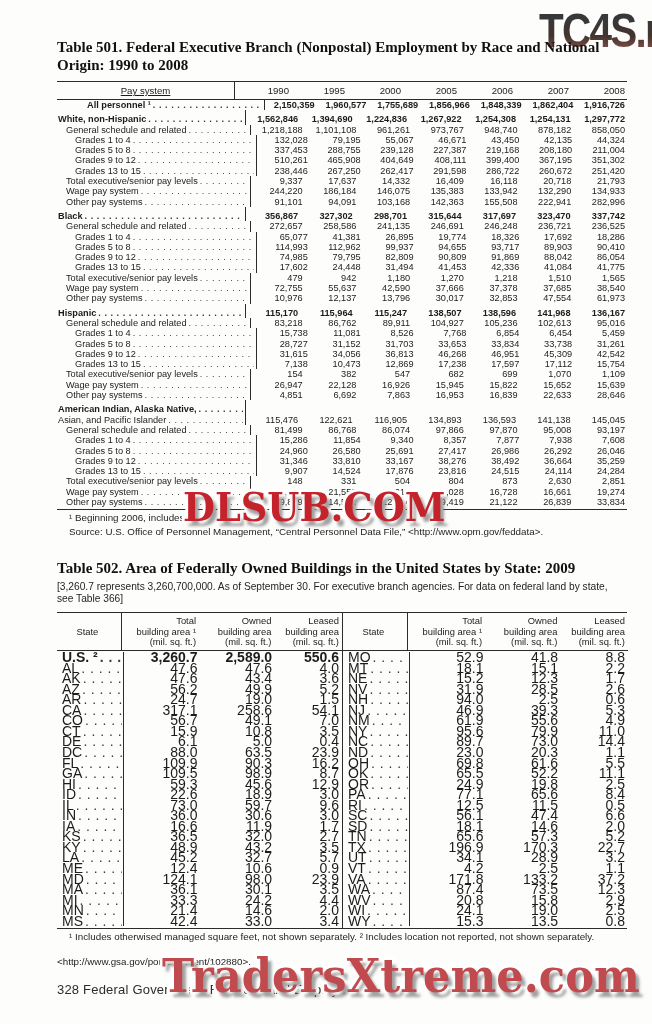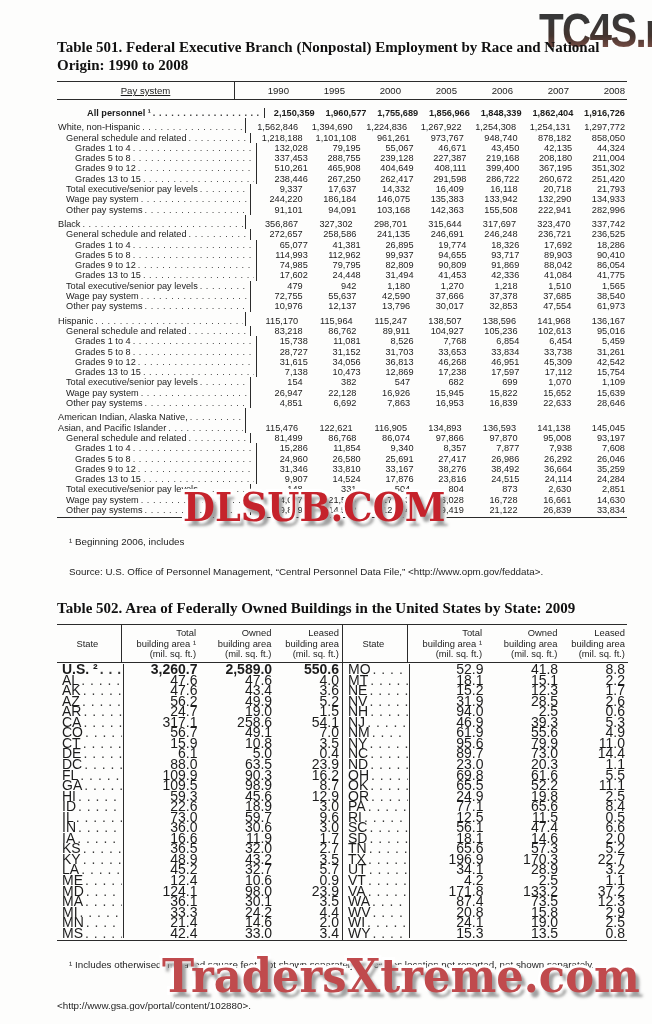--- a/index.html
+++ b/index.html
@@ -15,32 +15,32 @@
   
   .stat-table{margin-top:7px;border-top:1.5px solid #2b2b2b;border-bottom:1.5px solid #2b2b2b;}
   .row{display:flex;line-height:10.3px;font-size:9.2px;}
   .cell{white-space:nowrap;}
   .bold{font-weight:bold;}
 
   
   .t1-head{display:flex;border-bottom:1px solid #2b2b2b;font-size:9.6px;}
   .t1-head .paysys{width:192px;border-right:1px solid #2b2b2b;text-align:center;padding:3px 0 3px 0;text-decoration:underline;}
   .t1-head .yr{width:54px;text-align:right;padding:3px 2px 3px 0;}
-  .t1-body{padding-bottom:2px;margin-top:8px;}
+  .t1-body{padding-bottom:2px;}
   .t1-row .lbl{width:190px;border-right:1px solid #2b2b2b;display:flex;overflow:hidden;padding-right:2px;}
   .t1-row .num{width:54px;text-align:right;padding-right:2px;}
-  .t1-row.gap > *{padding-top:4px;}
+  .t1-row.gap > *{padding-top:4px;font-weight:bold;}
   .lbl .txt{white-space:nowrap;}
   .lbl .dots{flex:1;overflow:hidden;white-space:nowrap;color:#3a3a3a;letter-spacing:.5px;padding-left:2px;}
   .i0{padding-left:1px;}
   .i1{padding-left:9px;}
   .i2{padding-left:18px;}
   .iap{padding-left:30px;}
 
-  .footnote,.source{font-size:9.8px;line-height:11.5px;color:#242424;margin-top:18px;}
+  .footnote,.source{font-size:9.8px;line-height:11.5px;color:#242424;margin-top:2px;}
   .footnote .ind,.source .ind{padding-left:12px;}
 
   
   .t2-wrap{display:flex;margin-top:7px;border-top:1.5px solid #2b2b2b;border-bottom:1.5px solid #2b2b2b;}
   .t2-half{width:285px;}
   .t2-half.left{border-right:1px solid #2b2b2b;}
   .t2-head{display:flex;border-bottom:1px solid #2b2b2b;font-size:9.4px;line-height:10.6px;}
   .t2-head .hc{white-space:pre-line;text-align:right;padding:3px 3px 2px 0;}
   .t2-head .hc.state{width:62px;border-right:1px solid #2b2b2b;text-align:left;display:flex;align-items:center;justify-content:center;white-space:normal;}
   .t2-head .hc.c1{width:76px;}
@@ -567,21 +567,21 @@
             <div class="cell lbl i1">
               <span class="txt">Wage pay system</span>
               <span class="dots">. . . . . . . . . . . . . . . . . . . . . . . . . . . . . . . . . . . . . . . . . . . . . . . . . . . . . . . . . . . . . . . . . . . . . . . . . . . . . . . . . . . . . . . . . . </span>
             </div>
             <div class="cell num">24,037</div>
             <div class="cell num">21,559</div>
             <div class="cell num">17,613</div>
             <div class="cell num">16,028</div>
             <div class="cell num">16,728</div>
             <div class="cell num">16,661</div>
-            <div class="cell num">14,630</div>
+            <div class="cell num">19,274</div>
           </div>
           <div class="t1-row row">
             <div class="cell lbl i1">
               <span class="txt">Other pay systems</span>
               <span class="dots">. . . . . . . . . . . . . . . . . . . . . . . . . . . . . . . . . . . . . . . . . . . . . . . . . . . . . . . . . . . . . . . . . . . . . . . . . . . . . . . . . . . . . . . . . . </span>
             </div>
             <div class="cell num">9,829</div>
             <div class="cell num">14,562</div>
             <div class="cell num">12,814</div>
             <div class="cell num">19,419</div>
@@ -593,20 +593,21 @@
     </div>
 
     <div class="footnote">
       <span class="ind">¹ Beginning 2006, includes</span>
     </div>
     <div class="source">
       <span class="ind">Source: U.S. Office of Personnel Management, “Central Personnel Data File,” &lt;http://www.opm.gov/feddata&gt;.</span>
     </div>
 
     <div class="tbl-title" style="margin-top:22px">Table 502. Area of Federally Owned Buildings in the United States by State: 2009</div>
+    <div class="tbl-note">[3,260.7 represents 3,260,700,000. As of September 30. For executive branch agencies. For data on federal land by state, see Table 366]</div>
 
     <div class="t2-wrap">
       <div class="t2-half left">
         <div class="t2-head">
           <div class="hc state">State</div>
           <div class="hc c1">Total
 building area ¹
 (mil. sq. ft.)</div>
           <div class="hc c2">Owned
 building area

